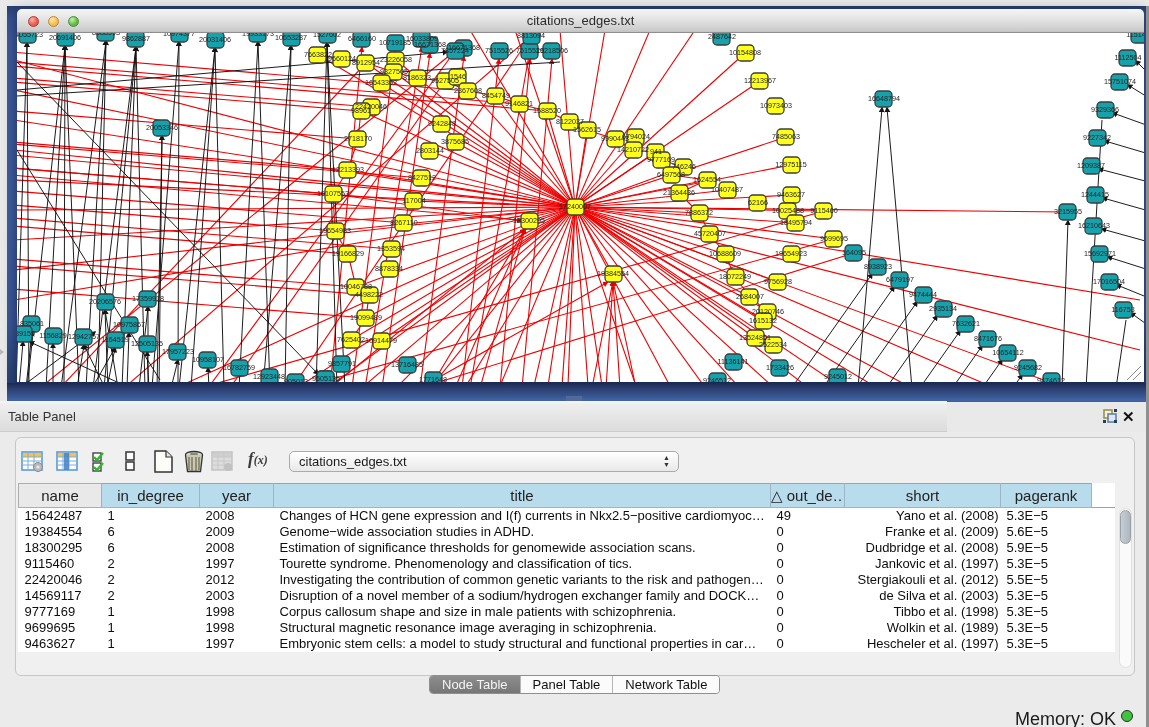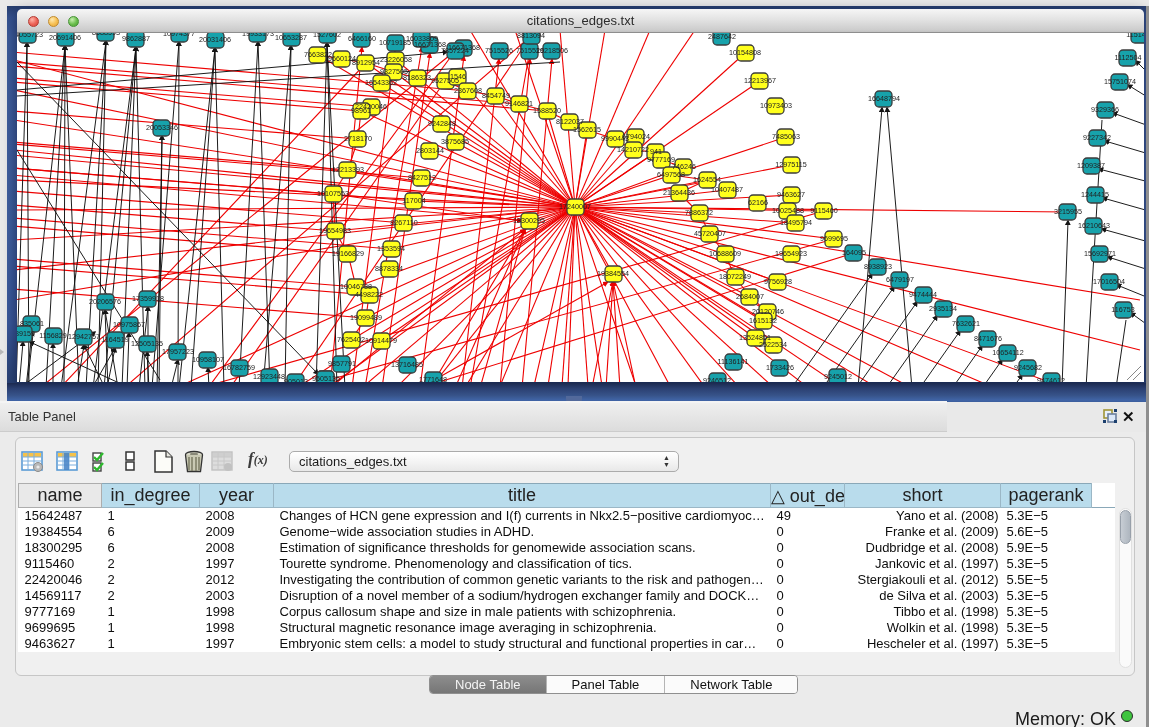--- a/index.html
+++ b/index.html
@@ -24,30 +24,30 @@
 #tpx{position:absolute;left:1122px;top:5px;font-size:15px;font-weight:bold;color:#111}
 #band{position:absolute;left:7px;top:383px;width:1140px;height:19px;background:linear-gradient(180deg,#1c2a50 0%,#2b4072 30%,#375389 65%,#4064a6 90%,#3b5d9d 100%)}
 #notch{position:absolute;left:566px;top:396px;width:16px;height:7px;background:#52699b;border-radius:0 0 4px 4px}
 #panelbg{position:absolute;left:0;top:432px;width:1149px;height:295px;background:#ebebeb}
 #panel{position:absolute;left:15px;top:437px;width:1120px;height:239px;background:#f0f0f0;
 border:1px solid #c6c6c6;border-radius:6px}
 .ddl{position:absolute;left:289px;top:451px;width:390px;height:21px;border:1px solid #ababab;border-radius:5px;
 background:linear-gradient(180deg,#ffffff,#f2f2f2 60%,#e8e8e8);font-size:13px;color:#1a1a1a;line-height:19px;padding-left:9px}
 .ddl .ar{position:absolute;right:8px;top:3px;font-size:7px;color:#333;line-height:6.5px}
 #tbl{position:absolute;left:18px;top:483px;width:1097px;background:#fff;border-collapse:collapse;table-layout:fixed;font-size:13px;color:#0d0d0d}
-#tbl th{height:24px;font-weight:normal;background:#b9dcec;border:1px solid #9bb7c6;border-top-color:#8aa8b8;font-size:18px;color:#222;overflow:hidden;white-space:nowrap}
+#tbl th{height:24px;font-weight:normal;background:#b9dcec;border:1px solid #9bb7c6;border-top-color:#8aa8b8;font-size:15px;color:#222;overflow:hidden;white-space:nowrap}
 #tbl th.g{background:#e9e9e9;border-color:#adadad}
 #tbl th.w{background:#fff;border:none;border-bottom:1px solid #8aa8b8}
 #tbl td{height:16px;padding:0 2px 0 6px;white-space:nowrap;overflow:hidden;border:none}
 #tbl tr.r td{line-height:16px}
 #tbl .c{text-align:right}
 #sb{position:absolute;left:1119px;top:508px;width:13px;height:160px;background:#fafafa;border:1px solid #e0e0e0;border-radius:7px}
 #sbt{position:absolute;left:1120px;top:510px;width:11px;height:34px;background:linear-gradient(90deg,#c7cdd4,#aeb6bf);border:1px solid #98a0aa;border-radius:6px}
 #tabs{position:absolute;left:429px;top:675px;height:19px;border:1px solid #8f8f8f;border-radius:4px;overflow:hidden;font-size:13px;display:flex;box-shadow:inset 0 1px 0 rgba(255,255,255,.6)}
-#tabs div{padding:0 25px;line-height:18px;background:#fbfbfb;color:#111}
+#tabs div{padding:0 12px;line-height:18px;background:#fbfbfb;color:#111}
 #tabs .sel{background:linear-gradient(180deg,#8d8d8d,#767676);color:#f4f4f4}
 #tabs .mid{border-left:1px solid #b5b5b5;border-right:1px solid #b5b5b5}
 #mem{position:absolute;right:33px;top:709px;font-size:18px;color:#1a1a1a}
 #memdot{position:absolute;left:1121px;top:710px;width:12px;height:12px;border-radius:50%;background:#3ec43e;border:1.5px solid #2c2c2c}
 .icon{position:absolute;top:450px}
 </style></head>
 <body>
 <div id="blue">
   <div id="win">
     <div id="titlebar">citations_edges.txt<span class="tl" id="tl1"></span><span class="tl" id="tl2"></span><span class="tl" id="tl3"></span></div>
@@ -740,21 +740,21 @@
         <td class="c">Tibbo et al. (1998)</td>
         <td>5.3E−5</td>
         <td></td>
       </tr>
 <tr class="r">
         <td>9699695</td>
         <td>1</td>
         <td>1998</td>
         <td>Structural magnetic resonance image averaging in schizophrenia.</td>
         <td>0</td>
-        <td class="c">Wolkin et al. (1998)</td>
+        <td class="c">Wolkin et al. (1989)</td>
         <td>5.3E−5</td>
         <td></td>
       </tr>
 <tr class="r">
         <td>9463627</td>
         <td>1</td>
         <td>1997</td>
         <td>Embryonic stem cells: a model to study structural and functional properties in car…</td>
         <td>0</td>
         <td class="c">Hescheler et al. (1997)</td>

